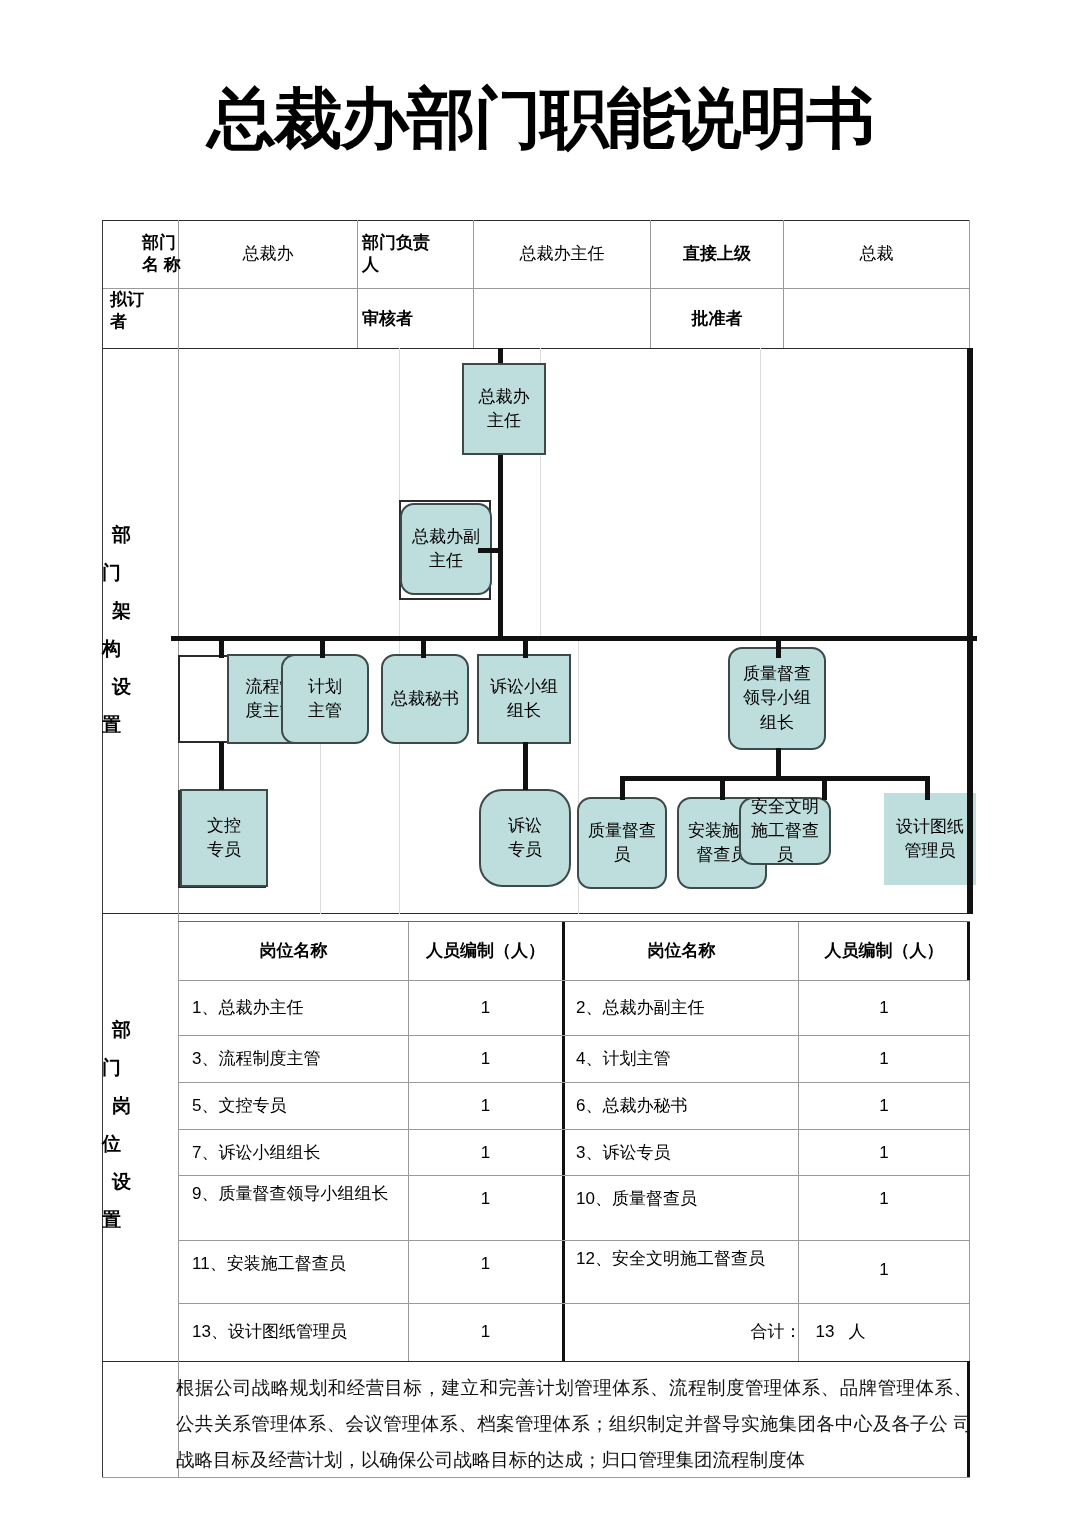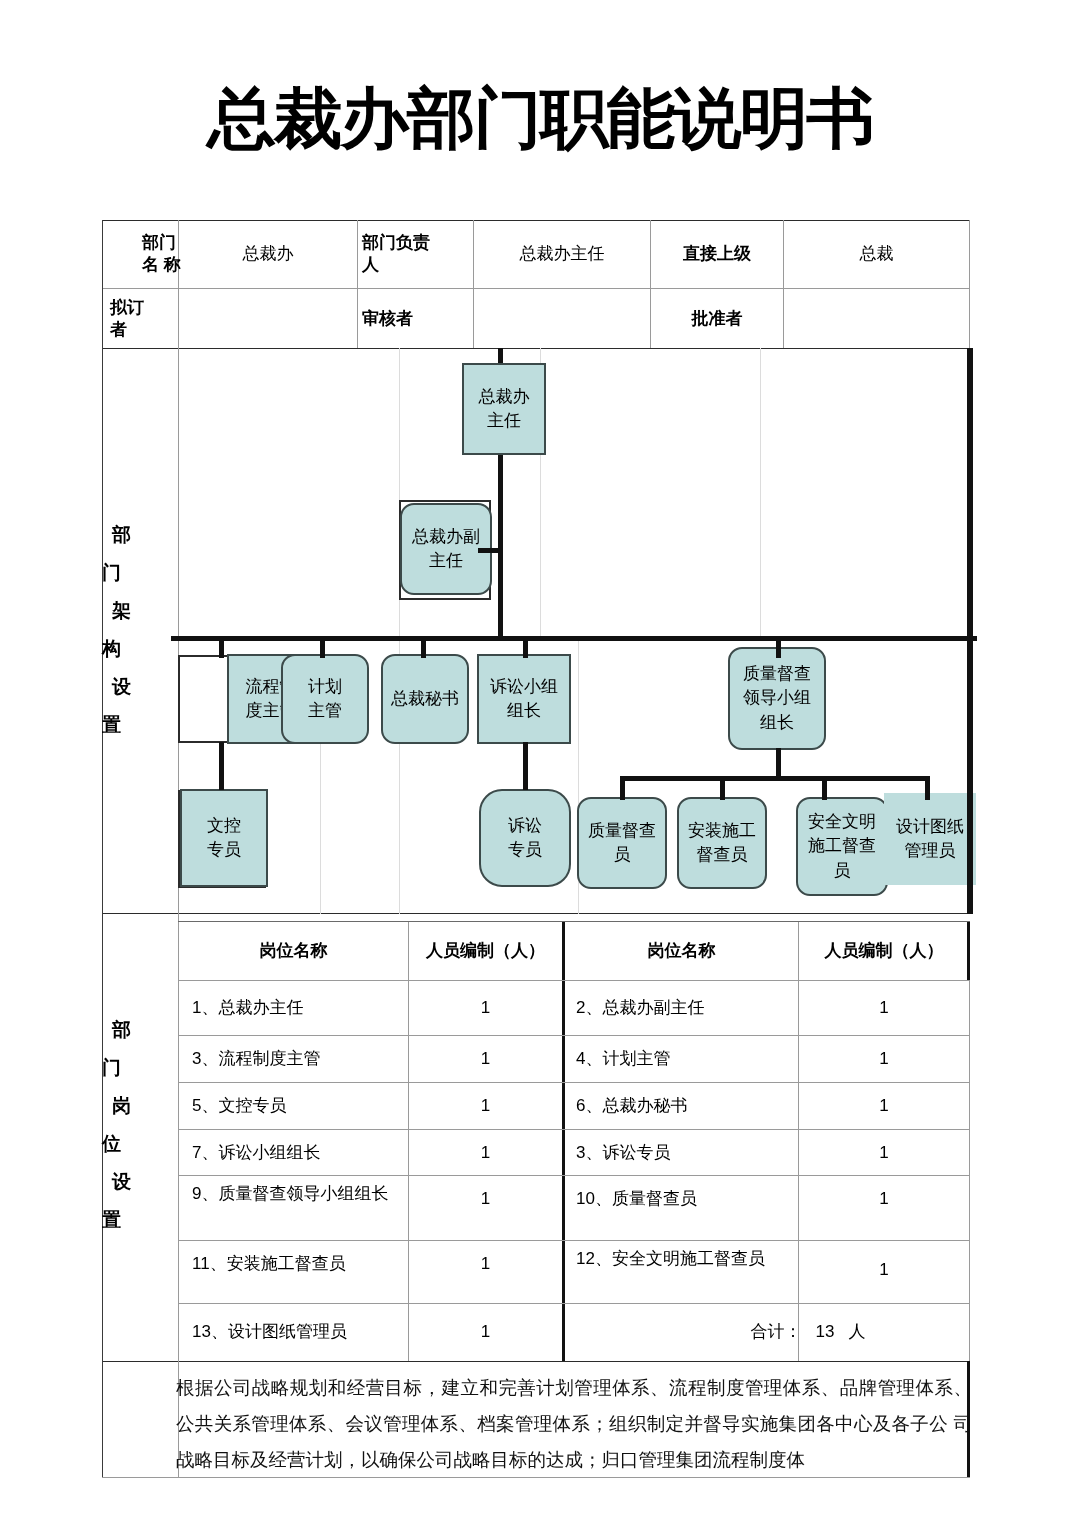--- a/index.html
+++ b/index.html
@@ -102,21 +102,21 @@
 
 <div class="cell lft bold" style="left:110px; top:222px; width:66px; height:64px; white-space:pre-line;margin-left:32px;">部门
 名 称</div>
 <div class="cell ctr" style="left:180px; top:222px; width:176px; height:64px;">总裁办</div>
 <div class="cell lft bold" style="left:362px; top:222px; width:110px; height:64px; white-space:pre-line;">部门负责
 人</div>
 <div class="cell ctr" style="left:475px; top:222px; width:174px; height:64px;">总裁办主任</div>
 <div class="cell ctr bold" style="left:652px; top:222px; width:130px; height:64px;">直接上级</div>
 <div class="cell ctr" style="left:785px; top:222px; width:183px; height:64px;">总裁</div>
 
-<div class="cell lft bold" style="left:110px; top:290px; width:66px; height:57px; white-space:pre-line;">拟订
+<div class="cell lft bold" style="left:110px; top:282px; width:66px; height:57px; white-space:pre-line;">拟订
 者</div>
 <div class="cell ctr" style="left:180px; top:290px; width:176px; height:57px;"></div>
 <div class="cell lft bold" style="left:362px; top:290px; width:110px; height:57px;">审核者</div>
 <div class="cell ctr" style="left:475px; top:290px; width:174px; height:57px;"></div>
 <div class="cell ctr bold" style="left:652px; top:290px; width:130px; height:57px;">批准者</div>
 <div class="cell ctr" style="left:785px; top:290px; width:183px; height:57px;"></div>
 
 <div class="vline thin-dark" style="left:102px; top:348px; height:566px;"></div>
 <div class="vline" style="left:178px; top:348px; height:566px;"></div>
 <div class="hline dark" style="left:102px; top:913px; width:868px;"></div>
@@ -194,21 +194,21 @@
 
   <div class="node sq" style="left:479px; top:789px; width:92px; height:98px; white-space:pre-line;border-radius:23px;">诉讼
 专员</div>
 
   <div class="node round" style="left:577px; top:797px; width:90px; height:92px; white-space:pre-line;">质量督查
 员</div>
 
   <div class="node round" style="left:677px; top:797px; width:90px; height:92px; white-space:pre-line;">安装施工
 督查员</div>
 
-  <div class="node round" style="left:796px; top:797px; width:92px; height:99px; white-space:pre-line;">安全文明
+  <div class="node round" style="left:739px; top:797px; width:92px; height:68px; white-space:pre-line;">安全文明
 施工督查
 员</div>
 
   <div class="node sq" style="left:884px; top:793px; width:92px; height:92px; border-width:0; white-space:pre-line;">设计图纸
 管理员</div>
 </div>
 
 <div class="vline thin-dark" style="left:102px; top:913px; height:448px;"></div>
 <div class="vline" style="left:178px; top:913px; height:448px;"></div>
 

